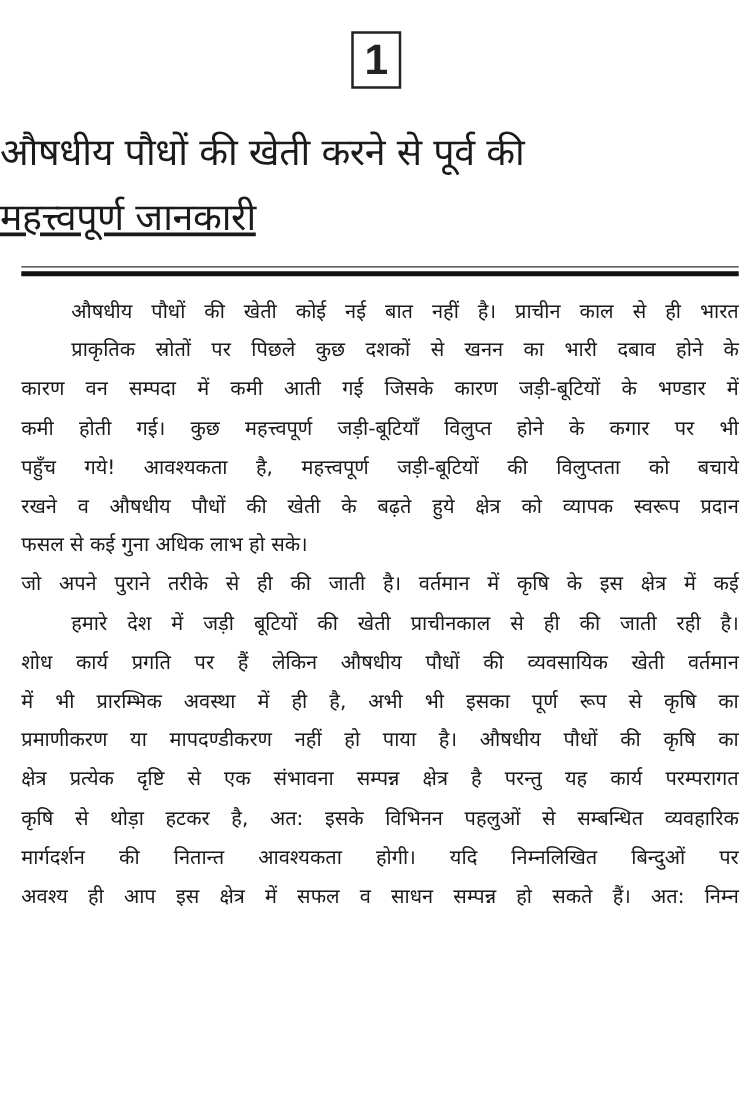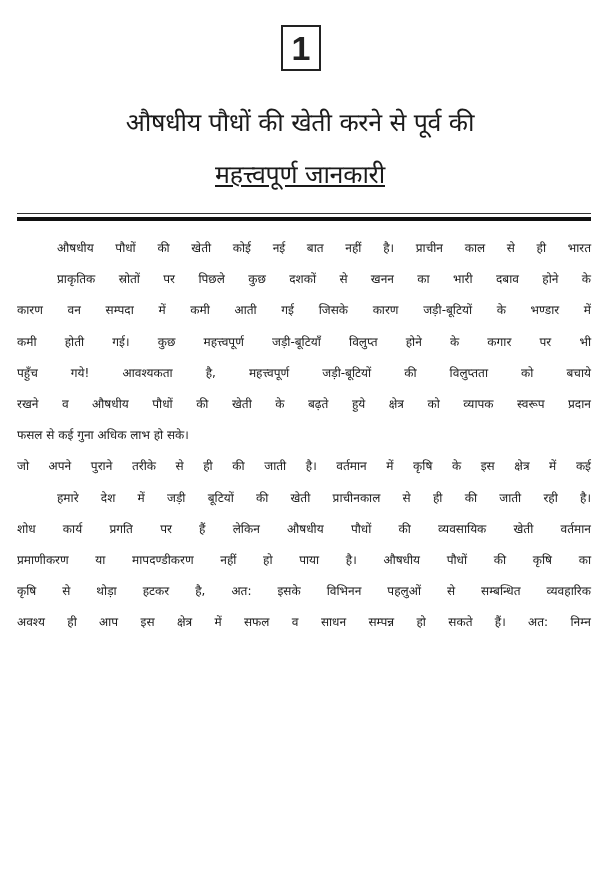--- a/index.html
+++ b/index.html
@@ -13,36 +13,36 @@
     position: absolute; left: 281px; top: 25px;
     width: 40px; height: 46px;
     border: 2px solid #222;
     display: flex; align-items: center; justify-content: center;
     font-family: "Liberation Sans", sans-serif;
     font-weight: bold; font-size: 34px; color: #222;
     box-sizing: border-box;
   }
   .title {
     position: absolute; left: 0; width: 600px;
-    text-align: center; font-size: 25px; line-height: 50px;
+    font-size: 30px; line-height: 50px;
     color: #1a1a1a; letter-spacing: -0.3px;
   }
   .title.l1 { top: 98px; }
   .title.l2 { top: 150px; text-decoration: underline; }
   .rule-thin {
     position: absolute; left: 17px; width: 574px; top: 213px;
     height: 1px; background: #333;
   }
   .rule-thick {
     position: absolute; left: 17px; width: 574px; top: 217px;
     height: 4px; background: #111;
   }
   .body-text {
     position: absolute; left: 17px; width: 574px; top: 233px;
-    font-size: 12px; line-height: 31.2px;
+    font-size: 16px; line-height: 31.2px;
     text-align: justify; color: #1a1a1a;
   }
   .para { margin: 0; text-indent: 40px; }
   .line { display: block; text-align: justify; text-align-last: justify; white-space: nowrap; }
   .line.last { text-align-last: left; }
   .line.first { padding-left: 40px; }
   .para { text-indent: 0; }
 </style>
 </head>
 <body>
@@ -66,17 +66,20 @@
     <span class="line">कारण वन सम्पदा में कमी आती गई जिसके कारण जड़ी-बूटियों के भण्डार में</span>
     <span class="line">कमी होती गई। कुछ महत्त्वपूर्ण जड़ी-बूटियाँ विलुप्त होने के कगार पर भी</span>
     <span class="line">पहुँच गये! आवश्यकता है, महत्त्वपूर्ण जड़ी-बूटियों की विलुप्तता को बचाये</span>
     <span class="line">रखने व औषधीय पौधों की खेती के बढ़ते हुये क्षेत्र को व्यापक स्वरूप प्रदान</span>
     <span class="line last">फसल से कई गुना अधिक लाभ हो सके।</span>
   </div>
   <div class="para">
     <span class="line">जो अपने पुराने तरीके से ही की जाती है। वर्तमान में कृषि के इस क्षेत्र में कई</span>
     <span class="line first">हमारे देश में जड़ी बूटियों की खेती प्राचीनकाल से ही की जाती रही है।</span>
     <span class="line">शोध कार्य प्रगति पर हैं लेकिन औषधीय पौधों की व्यवसायिक खेती वर्तमान</span>
+    <span class="line">में भी प्रारम्भिक अवस्था में ही है, अभी भी इसका पूर्ण रूप से कृषि का</span>
     <span class="line">प्रमाणीकरण या मापदण्डीकरण नहीं हो पाया है। औषधीय पौधों की कृषि का</span>
+    <span class="line">क्षेत्र प्रत्येक दृष्टि से एक संभावना सम्पन्न क्षेत्र है परन्तु यह कार्य परम्परागत</span>
     <span class="line">कृषि से थोड़ा हटकर है, अत: इसके विभिनन पहलुओं से सम्बन्धित व्यवहारिक</span>
+    <span class="line">मार्गदर्शन की नितान्त आवश्यकता होगी। यदि निम्नलिखित बिन्दुओं पर</span>
     <span class="line">अवश्य ही आप इस क्षेत्र में सफल व साधन सम्पन्न हो सकते हैं। अत: निम्न</span>
   </div>
 </div>
 
 </body></html>

